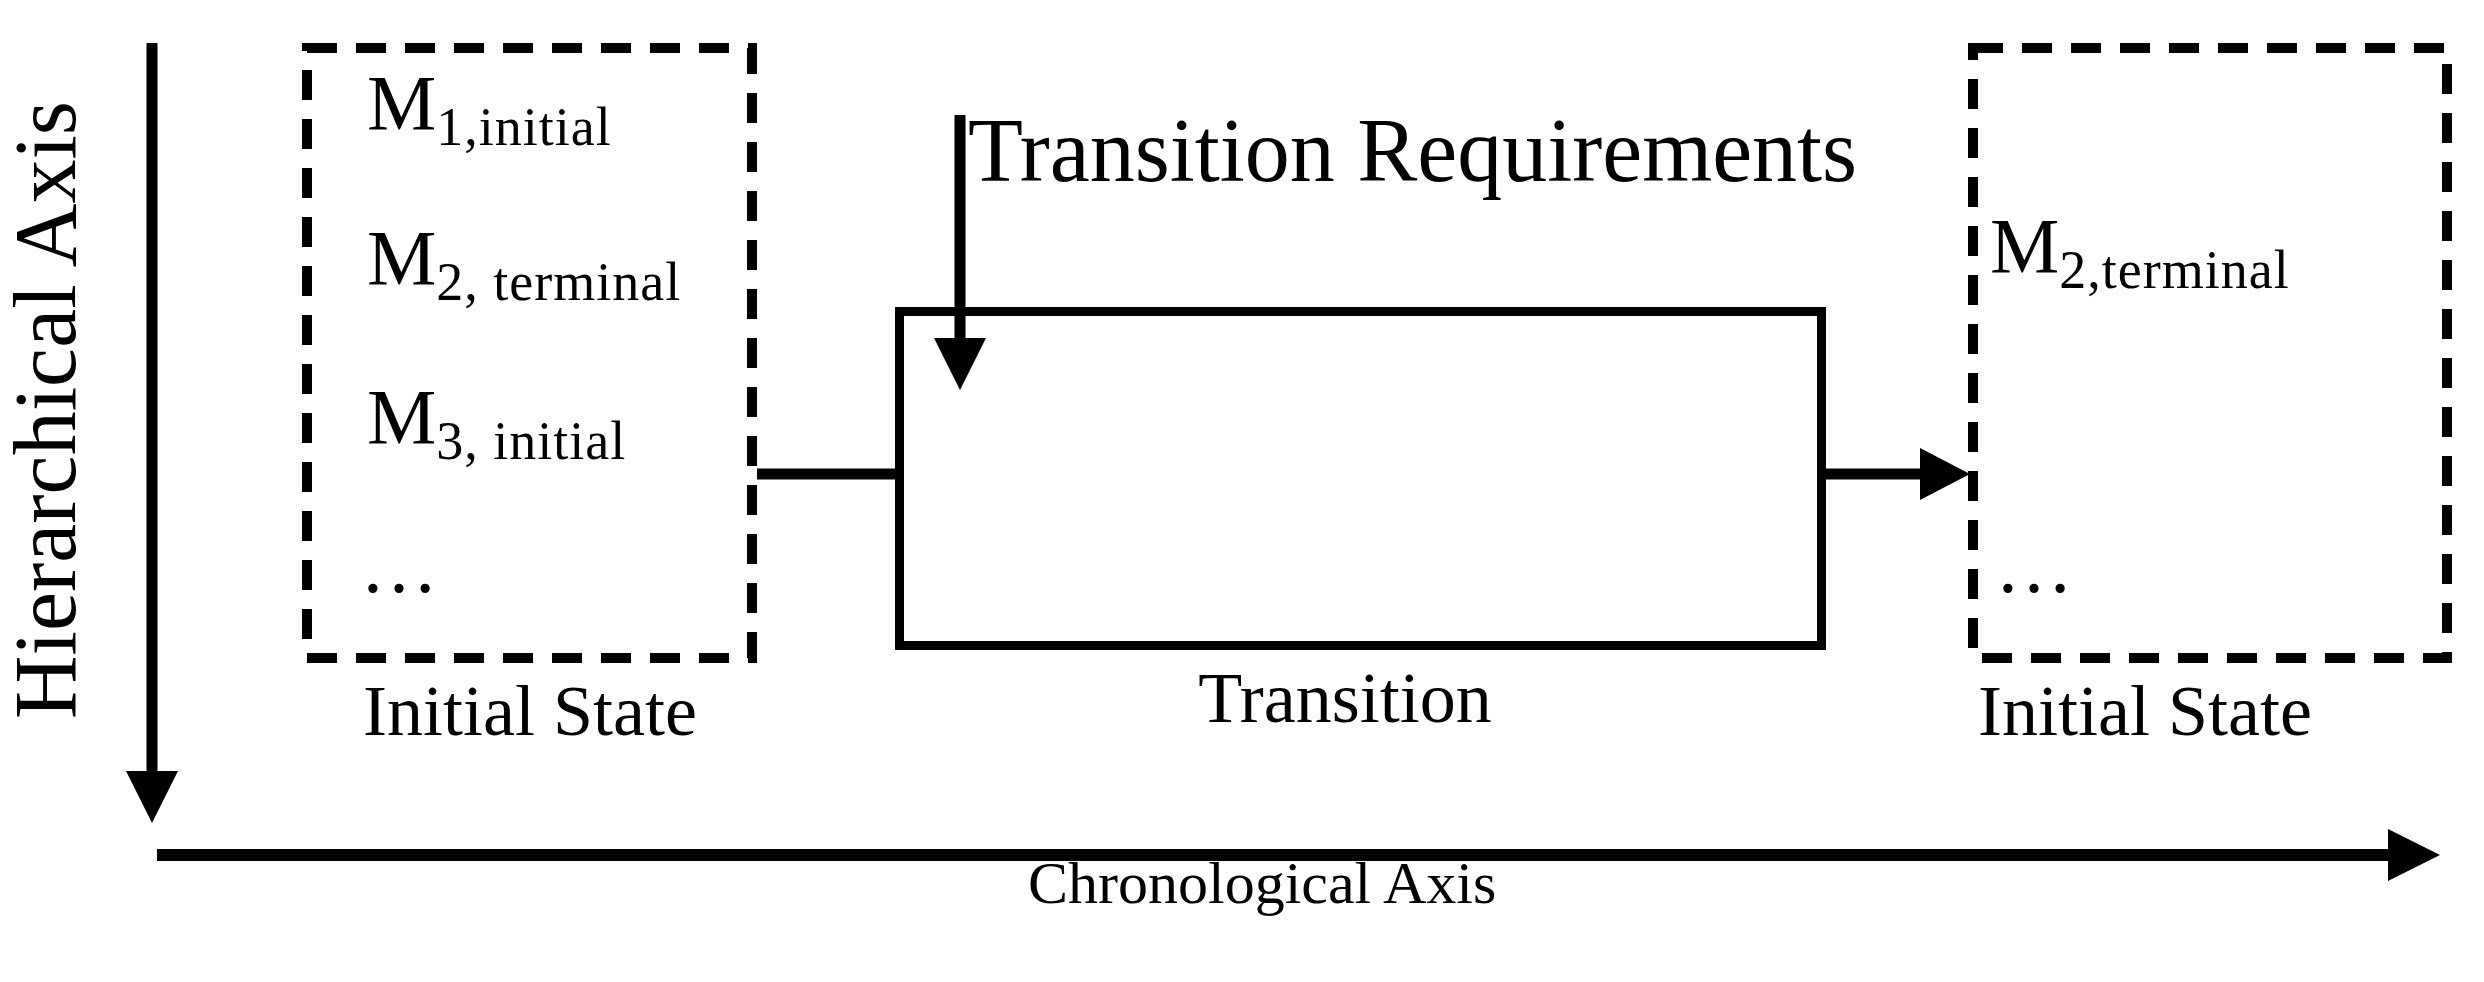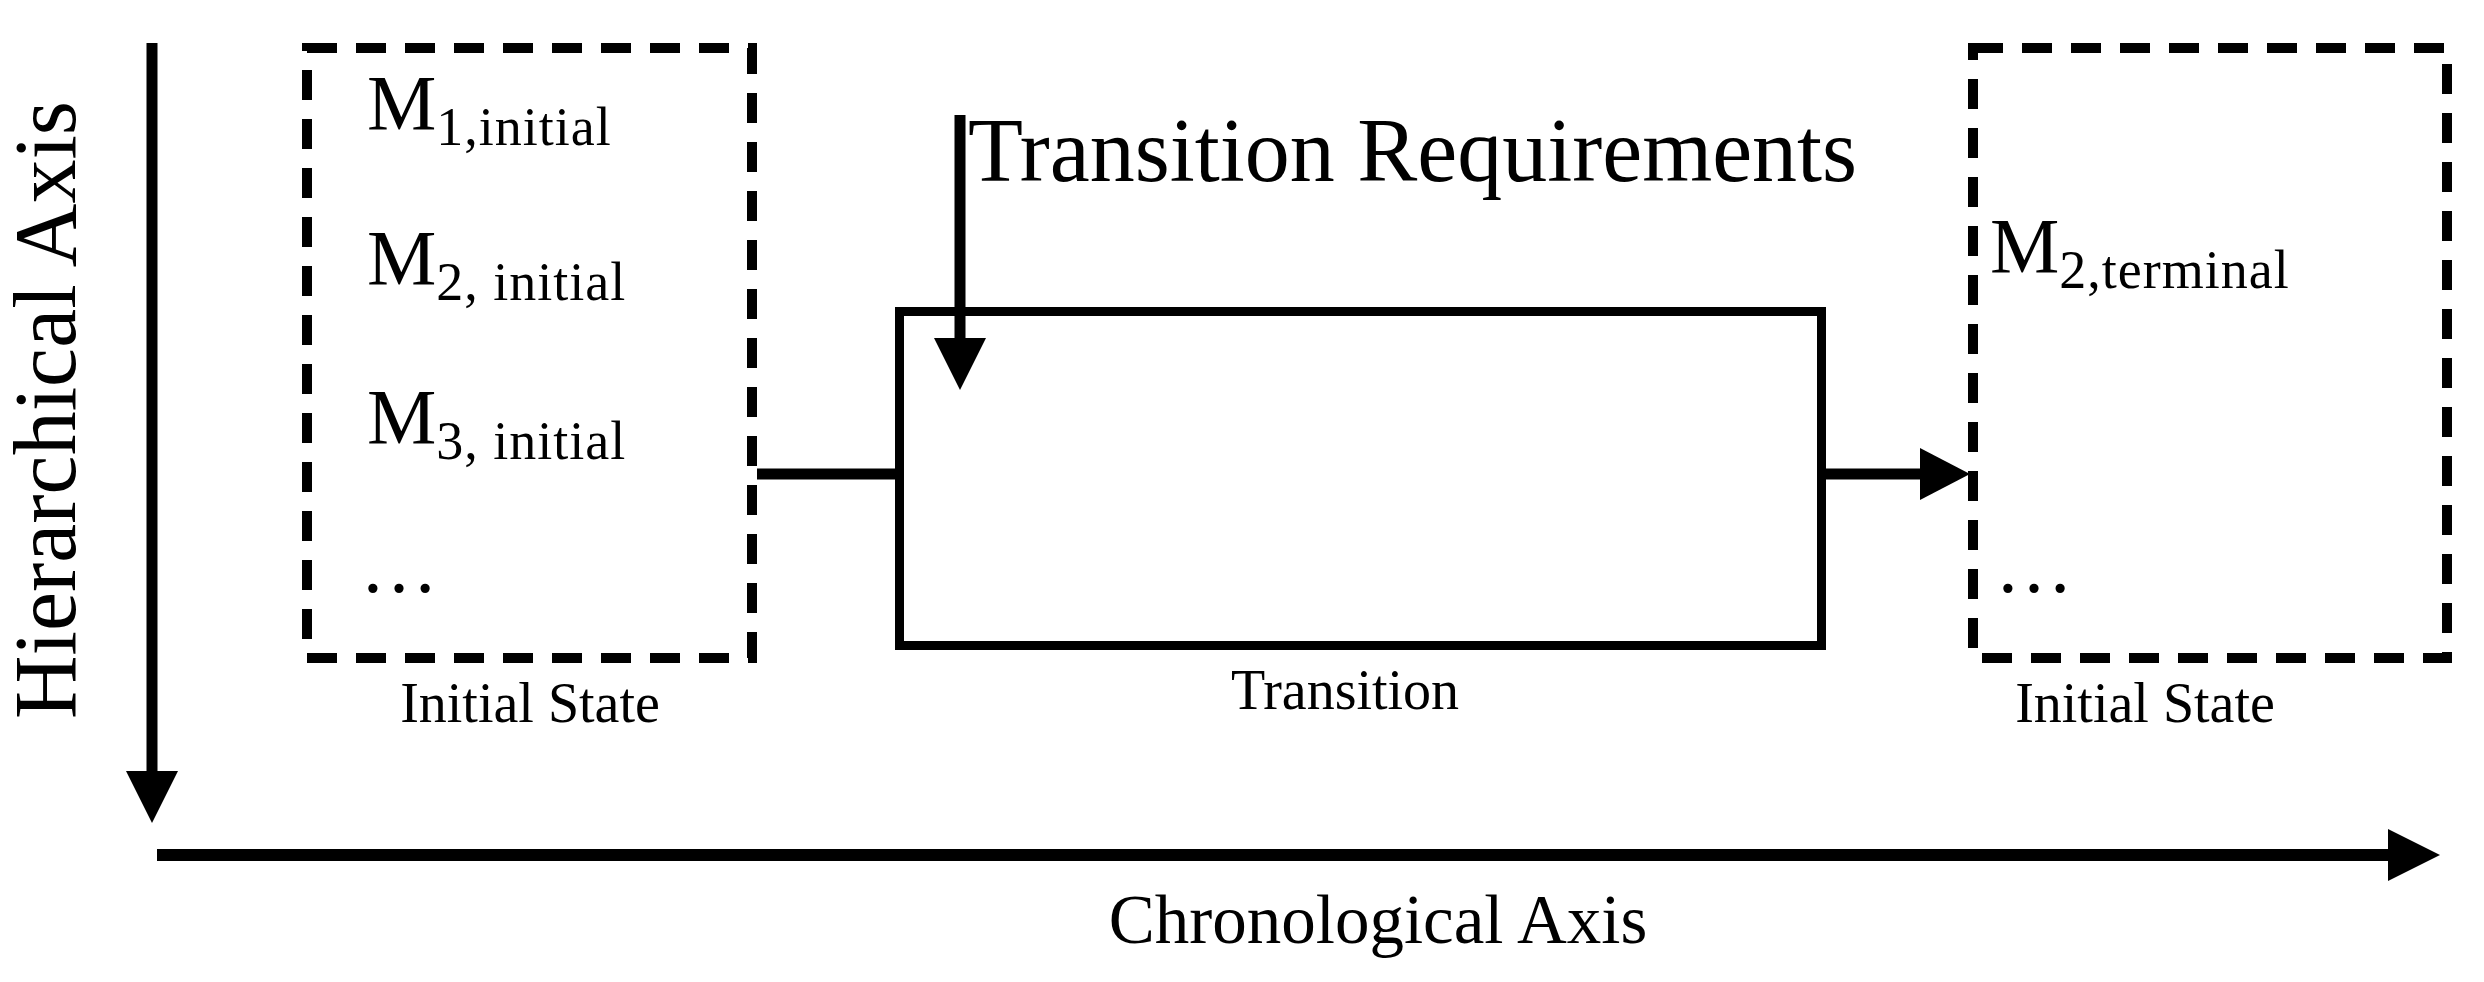--- a/index.html
+++ b/index.html
@@ -23,39 +23,37 @@
     width: 2484px;
     height: 982px;
   }
   .label {
     position: absolute;
     color: #000000;
     white-space: nowrap;
     line-height: 1.05;
   }
   .caption {
-    font-size: 56px;
+    font-size: 72px;
     text-align: center;
   }
   .axis-label-v {
     width: 720px;
     height: 92px;
     left: -314px;
     top: 364px;
     font-size: 88px;
     text-align: center;
     transform: rotate(-90deg);
   }
   .axis-label-h {
     left: 1028px;
     top: 852px;
     width: 700px;
-    font-size: 69px;
-    text-align: center;
-    margin-top: 32px;
+    font-size: 60px;
   }
   .indreq-label {
     left: 968px;
     top: 104px;
     font-size: 90px;
   }
   .box-title {
     left: 899px;
     top: 376px;
     width: 922px;
@@ -107,21 +105,21 @@
     <line x1="1826" y1="474" x2="1922" y2="474" stroke="#000000" stroke-width="11"></line>
     <polygon points="1920,448 1920,500 1970,474" fill="#000000"></polygon>
   </svg>
 
   <div class="label axis-label-v">Hierarchical Axis</div>
   <div class="label axis-label-h">Chronological Axis</div>
 
   <div class="label indreq-label">Transition Requirements</div>
 
   <div class="mrow" style="left:367px; top:64px"><span>M</span><span class="msub">1,initial</span></div>
-  <div class="mrow" style="left:367px; top:219px"><span>M</span><span class="msub">2, initial</span></div>
+  <div class="mrow" style="left:367px; top:219px"><span>M</span><span class="msub">2, terminal</span></div>
   <div class="mrow" style="left:367px; top:378px"><span>M</span><span class="msub">3, initial</span></div>
   <div class="mrow ellipsis-row" style="left:360px; top:527px">…</div>
 
   <div class="mrow" style="left:1990px; top:207px"><span>M</span><span class="msub">2,terminal</span></div>
   <div class="mrow ellipsis-row" style="left:1995px; top:527px">…</div>
 
 
   <div class="label caption" style="left:230px; top:674px; width:600px">Initial State</div>
   <div class="label caption" style="left:1045px; top:661px; width:600px">Transition</div>
   <div class="label caption" style="left:1855px; top:674px; width:580px">Initial State</div>

